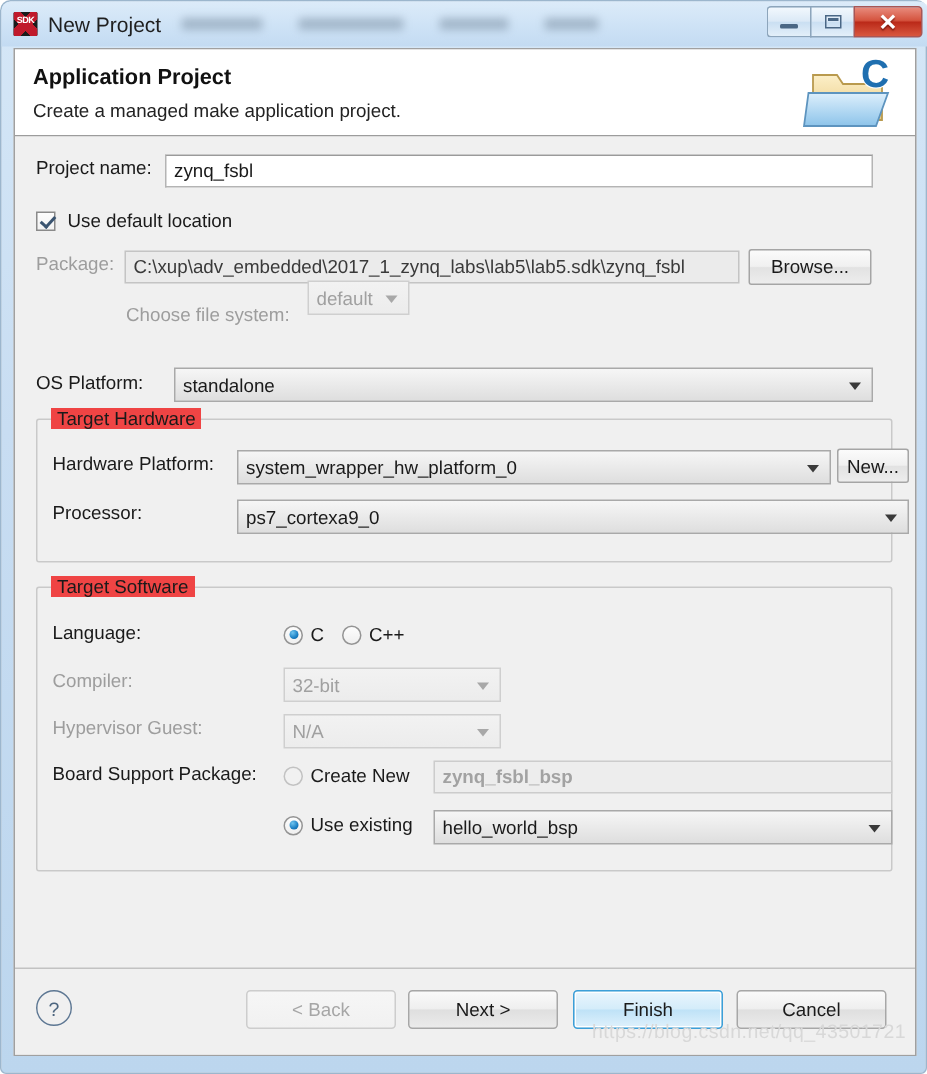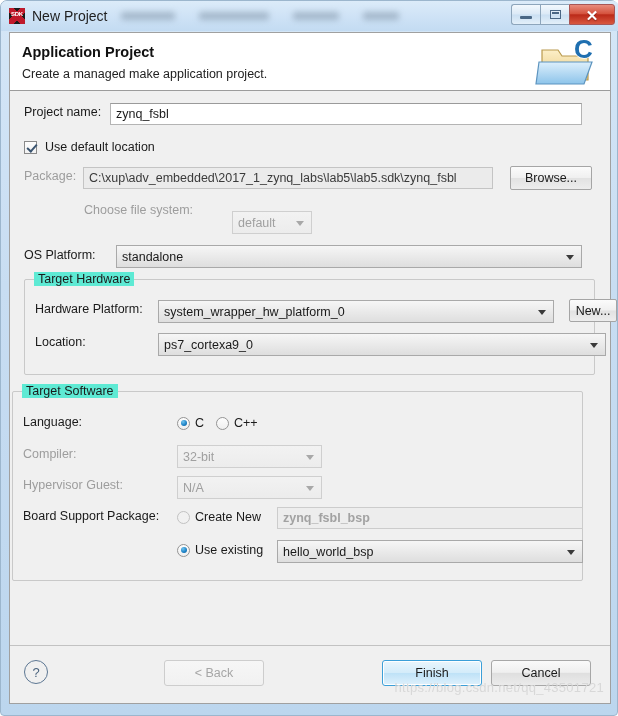--- a/index.html
+++ b/index.html
@@ -257,21 +257,20 @@
     box-sizing: border-box;
     height: 24px;
     background: linear-gradient(to bottom, #fbfbfb 0%, #f0f0f0 48%, #e2e2e2 52%, #ededed 100%);
     border: 1px solid #a5a5a5;
     border-radius: 2px;
     font-size: 12.5px;
     color: #1a1a1a;
     display: flex;
     align-items: center;
     justify-content: center;
-    margin-left: 11px;
   }
 
   
   .cbx {
     width: 13px; height: 13px;
     box-sizing: border-box;
     border: 1px solid #8a8a8a;
     background: linear-gradient(to bottom, #fdfdfd 0%, #f2f2f2 100%);
     position: relative;
     flex: none;
@@ -309,21 +308,21 @@
   
   .grp {
     position: absolute;
     box-sizing: border-box;
     border: 1px solid #c9c9c9;
     border-radius: 2px;
   }
   .grp-title {
     position: absolute;
     top: -8px; left: 9px;
-    background: #5eead4;
+    background: #ef4444;
     padding: 0 4px;
     font-size: 12.5px;
     color: #1a1a1a;
     text-align: right;
   }
 
   
   .footer {
     position: absolute;
     left: 0; bottom: 0;
@@ -448,21 +447,21 @@
 
       <div class="row" style="left:14px; top:78px;">
         <div class="lbl dim" style="width:50px">Package:</div>
       </div>
       <div class="tinput readonly" style="position:absolute; left:73px; top:76px; width:410px;">C:\xup\adv_embedded\2017_1_zynq_labs\lab5\lab5.sdk\zynq_fsbl</div>
       <div class="btn" style="position:absolute; left:489px; top:75px; width:82px;">Browse...</div>
 
       <div class="row" style="left:74px; top:112px;">
         <div class="lbl dim">Choose file system:</div>
       </div>
-      <div class="combo dim" style="position:absolute; left:195px; top:120px; width:80px;margin-left:27px;">
+      <div class="combo dim" style="position:absolute; left:195px; top:96px; width:68px;">
         <span>default</span>
         <span class="caret"></span>
       </div>
 
       <div class="row" style="left:14px; top:157px;">
         <div class="lbl">OS Platform:</div>
       </div>
       <div class="combo" style="position:absolute; left:106px; top:154px; width:466px;">
         <span>standalone</span>
         <span class="caret"></span>
@@ -474,29 +473,29 @@
         <div class="row" style="left:10px; top:22px;">
           <div class="lbl">Hardware Platform:</div>
         </div>
         <div class="combo" style="position:absolute; left:133px; top:20px; width:396px;">
           <span>system_wrapper_hw_platform_0</span>
           <span class="caret"></span>
         </div>
         <div class="btn" style="position:absolute; left:533px; top:19px; width:48px; height:23px;">New...</div>
 
         <div class="row" style="left:10px; top:55px;">
-          <div class="lbl">Location:</div>
+          <div class="lbl">Processor:</div>
         </div>
         <div class="combo" style="position:absolute; left:133px; top:53px; width:448px;">
           <span>ps7_cortexa9_0</span>
           <span class="caret"></span>
         </div>
       </div>
 
-      <div class="grp" style="left:2px; top:300px; width:571px; height:190px;">
+      <div class="grp" style="left:14px; top:300px; width:571px; height:190px;">
         <div class="grp-title">Target Software</div>
 
         <div class="row" style="left:10px; top:23px;">
           <div class="lbl">Language:</div>
         </div>
         <div class="row" style="left:164px; top:24px;">
           <div class="rad on"></div>
           <div class="lbl" style="margin-left:5px;">C</div>
           <div class="rad" style="margin-left:12px;"></div>
           <div class="lbl" style="margin-left:5px;">C++</div>
@@ -533,20 +532,21 @@
         </div>
         <div class="combo" style="position:absolute; left:264px; top:148px; width:306px;">
           <span>hello_world_bsp</span>
           <span class="caret"></span>
         </div>
       </div>
 
       <div class="footer">
         <div class="help-icon">?</div>
         <div class="fbtn disabled" style="left:154px;">&lt; Back</div>
+        <div class="fbtn" style="left:262px;">Next &gt;</div>
         <div class="fbtn" style="left:481px;">Cancel</div>
         <div class="fbtn default" style="left:372px;">Finish</div>
         <div class="watermark">https://blog.csdn.net/qq_43501721</div>
       </div>
 
     </div>
   </div>
 </div>
 
 </body></html>

